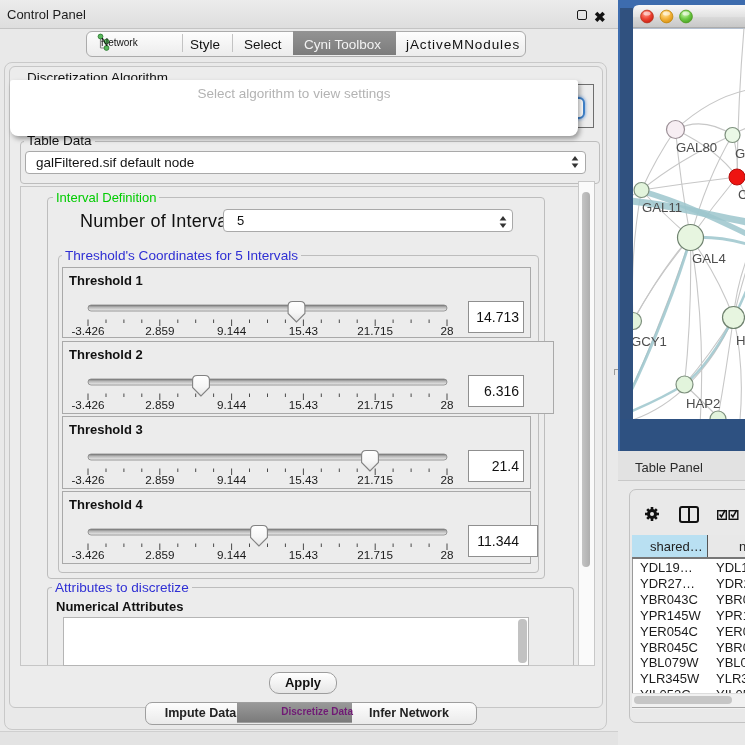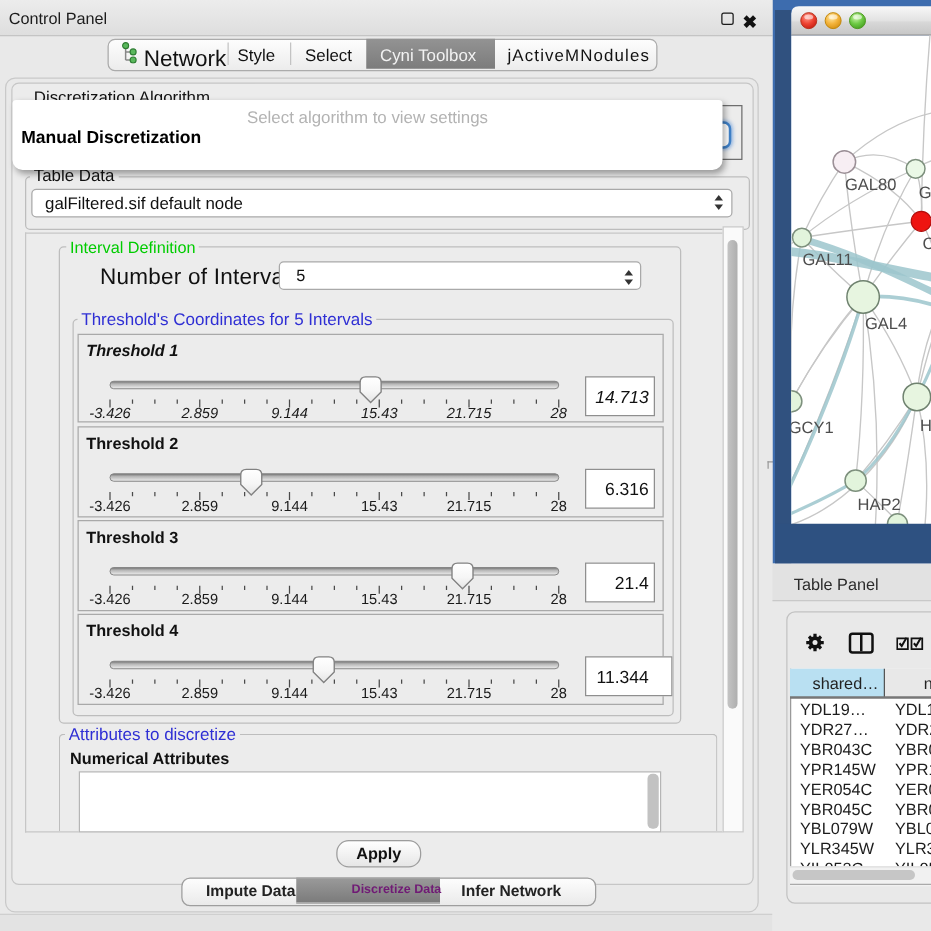--- a/index.html
+++ b/index.html
@@ -24,42 +24,41 @@
 <div class="abs" style="left:577px;top:10px;width:8px;height:8px;border:1.5px solid #1a1a1a;border-radius:2px;"></div>
 <div class="abs" style="left:594px;top:9px;font-size:14px;font-weight:bold;color:#111;">✖</div>
 
 <div class="abs" style="left:86px;top:31px;width:438px;height:24px;background:linear-gradient(#fdfdfd,#ececec);border:1px solid #ababab;border-radius:6px;"></div>
 <svg class="abs" style="left:97px;top:33px;" width="13" height="18" viewBox="0 0 13 18">
   <path d="M3.5 4 L3.5 15 M3.5 8.5 L9 8.5 M3.5 15 L9 15" stroke="#888" stroke-width="1.2" fill="none"></path>
   <circle cx="3.5" cy="3.5" r="2.4" fill="#59b85c" stroke="#2e7d32" stroke-width="0.9"></circle>
   <circle cx="9.5" cy="8.5" r="2.4" fill="#59b85c" stroke="#2e7d32" stroke-width="0.9"></circle>
   <circle cx="9.5" cy="15" r="2.4" fill="#59b85c" stroke="#2e7d32" stroke-width="0.9"></circle>
 </svg>
-<div class="abs" style="left:115px;top:37px;font-size:18px;color:#111;">Network</div>
+<div class="abs" style="left:101px;top:37px;font-size:10px;color:#111;">Network</div>
 <div class="abs" style="left:182px;top:34px;width:1px;height:18px;background:#c3c3c3;"></div>
 <div class="abs" style="left:190px;top:37px;font-size:13.5px;color:#111;">Style</div>
 <div class="abs" style="left:232px;top:34px;width:1px;height:18px;background:#c3c3c3;"></div>
 <div class="abs" style="left:244px;top:37px;font-size:13.5px;color:#111;">Select</div>
 <div class="abs" style="left:293px;top:31px;width:103px;height:24px;background:linear-gradient(#939393,#7c7c7c);"></div>
 <div class="abs" style="left:304px;top:37px;font-size:13.5px;color:#f2f2f2;">Cyni Toolbox</div>
 <div class="abs" style="left:406px;top:37px;font-size:13.5px;letter-spacing:0.9px;color:#111;">jActiveMNodules</div>
 
 <div class="abs" style="left:4px;top:62px;width:601px;height:666px;border:1px solid #c9c9c9;border-radius:8px;"></div>
 <div class="abs" style="left:9px;top:66px;width:592px;height:640px;border:1px solid #c6c6c6;border-radius:6px;background:#ececec;"></div>
 
 <div class="abs" style="left:16px;top:84px;width:576px;height:42px;border:1px solid #6e6e6e;"></div>
 <div class="grouplab" style="left:24px;top:71px;font-size:13.5px;">Discretization Algorithm</div>
 <div class="abs" style="left:24px;top:97px;width:557px;height:18px;background:#fff;border:2.5px solid #3f81c8;border-radius:6px;box-shadow:0 0 3px 1px rgba(77,139,216,0.55);"></div>
 
 <div class="gbox" style="left:20px;top:141px;width:578px;height:41px;"></div>
 <div class="grouplab" style="left:24px;top:134px;background:#ececec;font-size:13.5px;">Table Data</div>
 
 <div class="abs" style="left:10px;top:80px;width:568px;height:56px;background:#fff;border-radius:3px 3px 8px 8px;box-shadow:2px 3px 5px rgba(0,0,0,0.35);z-index:5;">
   <div style="position:absolute;left:0;top:6px;width:100%;text-align:center;font-size:13.5px;color:#b3b3b3;">Select algorithm to view settings</div>
-  <div style="position:absolute;left:7px;top:21px;font-size:14px;font-weight:bold;color:#000;">Manual Discretization</div>
 </div>
 <div class="combo" style="left:25px;top:151px;width:559px;height:21px;"></div>
 <div class="abs" style="left:36px;top:155px;font-size:13.5px;">galFiltered.sif default node</div>
 <svg class="abs" style="left:570px;top:155px;" width="10" height="14" viewBox="0 0 10 14">
       <path d="M5 1 L8.4 5.4 L1.6 5.4 Z" fill="#333"></path>
       <path d="M5 13 L8.4 8.6 L1.6 8.6 Z" fill="#333"></path>
     </svg>
 
 <div class="abs" style="left:20px;top:186px;width:558px;height:478px;border:1px solid #c6c6c6;border-right:none;background:#ececec;"></div>
 
@@ -72,21 +71,21 @@
 <div class="combo" style="left:223px;top:209px;width:288px;height:21px;"></div>
 <div class="abs" style="left:237px;top:213px;">5</div>
 <svg class="abs" style="left:498px;top:215px;" width="10" height="14" viewBox="0 0 10 14">
       <path d="M5 1 L8.4 5.4 L1.6 5.4 Z" fill="#333"></path>
       <path d="M5 13 L8.4 8.6 L1.6 8.6 Z" fill="#333"></path>
     </svg>
 
 <div class="gbox" style="left:58px;top:255px;width:479px;height:316px;"></div>
 <div class="grouplab" style="left:62px;top:249px;color:#2f2fd4;font-size:13.6px;">Threshold's Coordinates for 5 Intervals</div>
 
-<div class="thr" style="top:267px;height:69px;font-style:italic;">
+<div class="thr" style="top:267px;height:69px;">
 <b>Threshold 1</b>
 <svg width="467" height="71" viewBox="0 0 467 71" style="position:absolute;left:0;top:0;">
         <defs>
           <linearGradient id="tg" x1="0" y1="0" x2="0" y2="1">
             <stop offset="0" stop-color="#6f6f6f"></stop>
             <stop offset="0.35" stop-color="#b5b5b5"></stop>
             <stop offset="0.8" stop-color="#dddddd"></stop>
             <stop offset="1" stop-color="#efefef"></stop>
           </linearGradient>
           <linearGradient id="th" x1="0" y1="0" x2="0" y2="1">
@@ -122,21 +121,21 @@
         <text x="25.0" y="66.5" font-size="11.7" font-family="Liberation Sans" fill="#1a1a1a" text-anchor="middle">-3.426</text>
         <text x="96.8" y="66.5" font-size="11.7" font-family="Liberation Sans" fill="#1a1a1a" text-anchor="middle">2.859</text>
         <text x="168.6" y="66.5" font-size="11.7" font-family="Liberation Sans" fill="#1a1a1a" text-anchor="middle">9.144</text>
         <text x="240.4" y="66.5" font-size="11.7" font-family="Liberation Sans" fill="#1a1a1a" text-anchor="middle">15.43</text>
         <text x="312.2" y="66.5" font-size="11.7" font-family="Liberation Sans" fill="#1a1a1a" text-anchor="middle">21.715</text>
         <text x="384.0" y="66.5" font-size="11.7" font-family="Liberation Sans" fill="#1a1a1a" text-anchor="middle">28</text>
         <path d="M233.5 54 L225.1 45.5 L225.1 38 Q225.1 33.5 229.6 33.5 L237.4 33.5 Q241.9 33.5 241.9 38 L241.9 45.5 Z" fill="url(#th)" stroke="#828282" stroke-width="1.1"></path>
       </svg>
 <div class="vbox" style="left:405px;top:33px;width:50px;height:30px;line-height:30px;padding-right:4px;">14.713</div>
 </div>
-<div class="thr" style="top:341px;height:71px;">
+<div class="thr" style="top:341px;height:71px;padding-left:23px;">
 <b>Threshold 2</b>
 <svg width="467" height="71" viewBox="0 0 467 71" style="position:absolute;left:0;top:0;">
         <rect x="25" y="37" width="359" height="6" rx="3" fill="url(#tg)" stroke="#878787" stroke-width="0.8"></rect>
         <g stroke="#4a4a4a" stroke-width="1">
           <line x1="43.0" y1="51.5" x2="43.0" y2="55"></line>
           <line x1="60.9" y1="51.5" x2="60.9" y2="55"></line>
           <line x1="78.8" y1="51.5" x2="78.8" y2="55"></line>
           <line x1="114.8" y1="51.5" x2="114.8" y2="55"></line>
           <line x1="132.7" y1="51.5" x2="132.7" y2="55"></line>
           <line x1="150.6" y1="51.5" x2="150.6" y2="55"></line>

